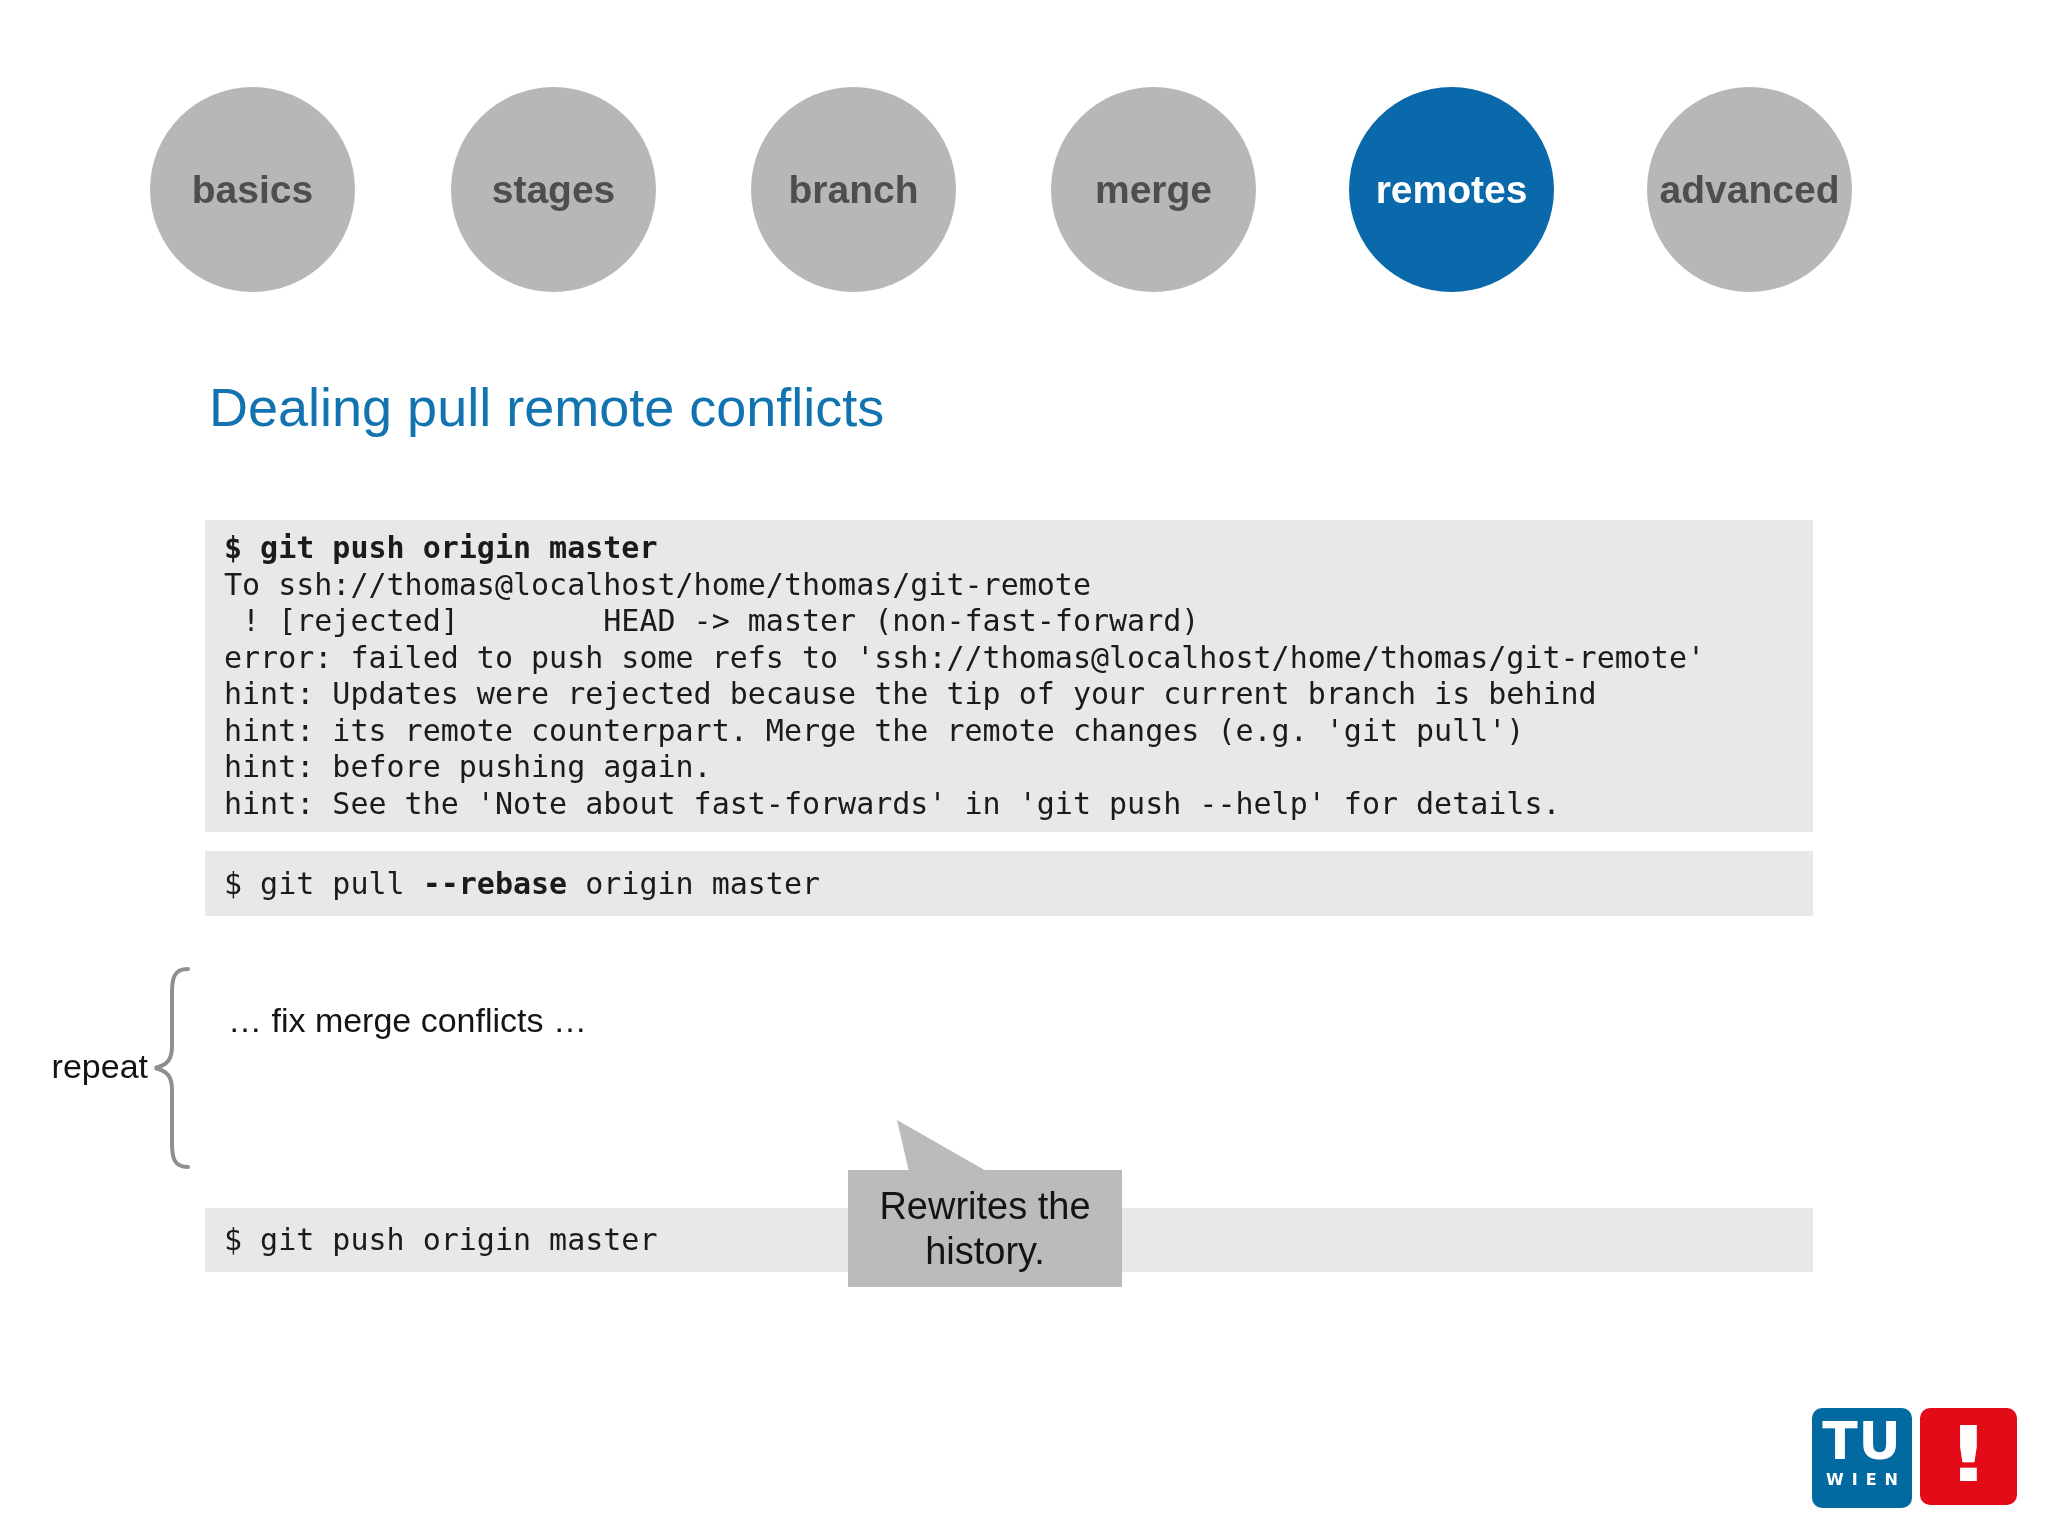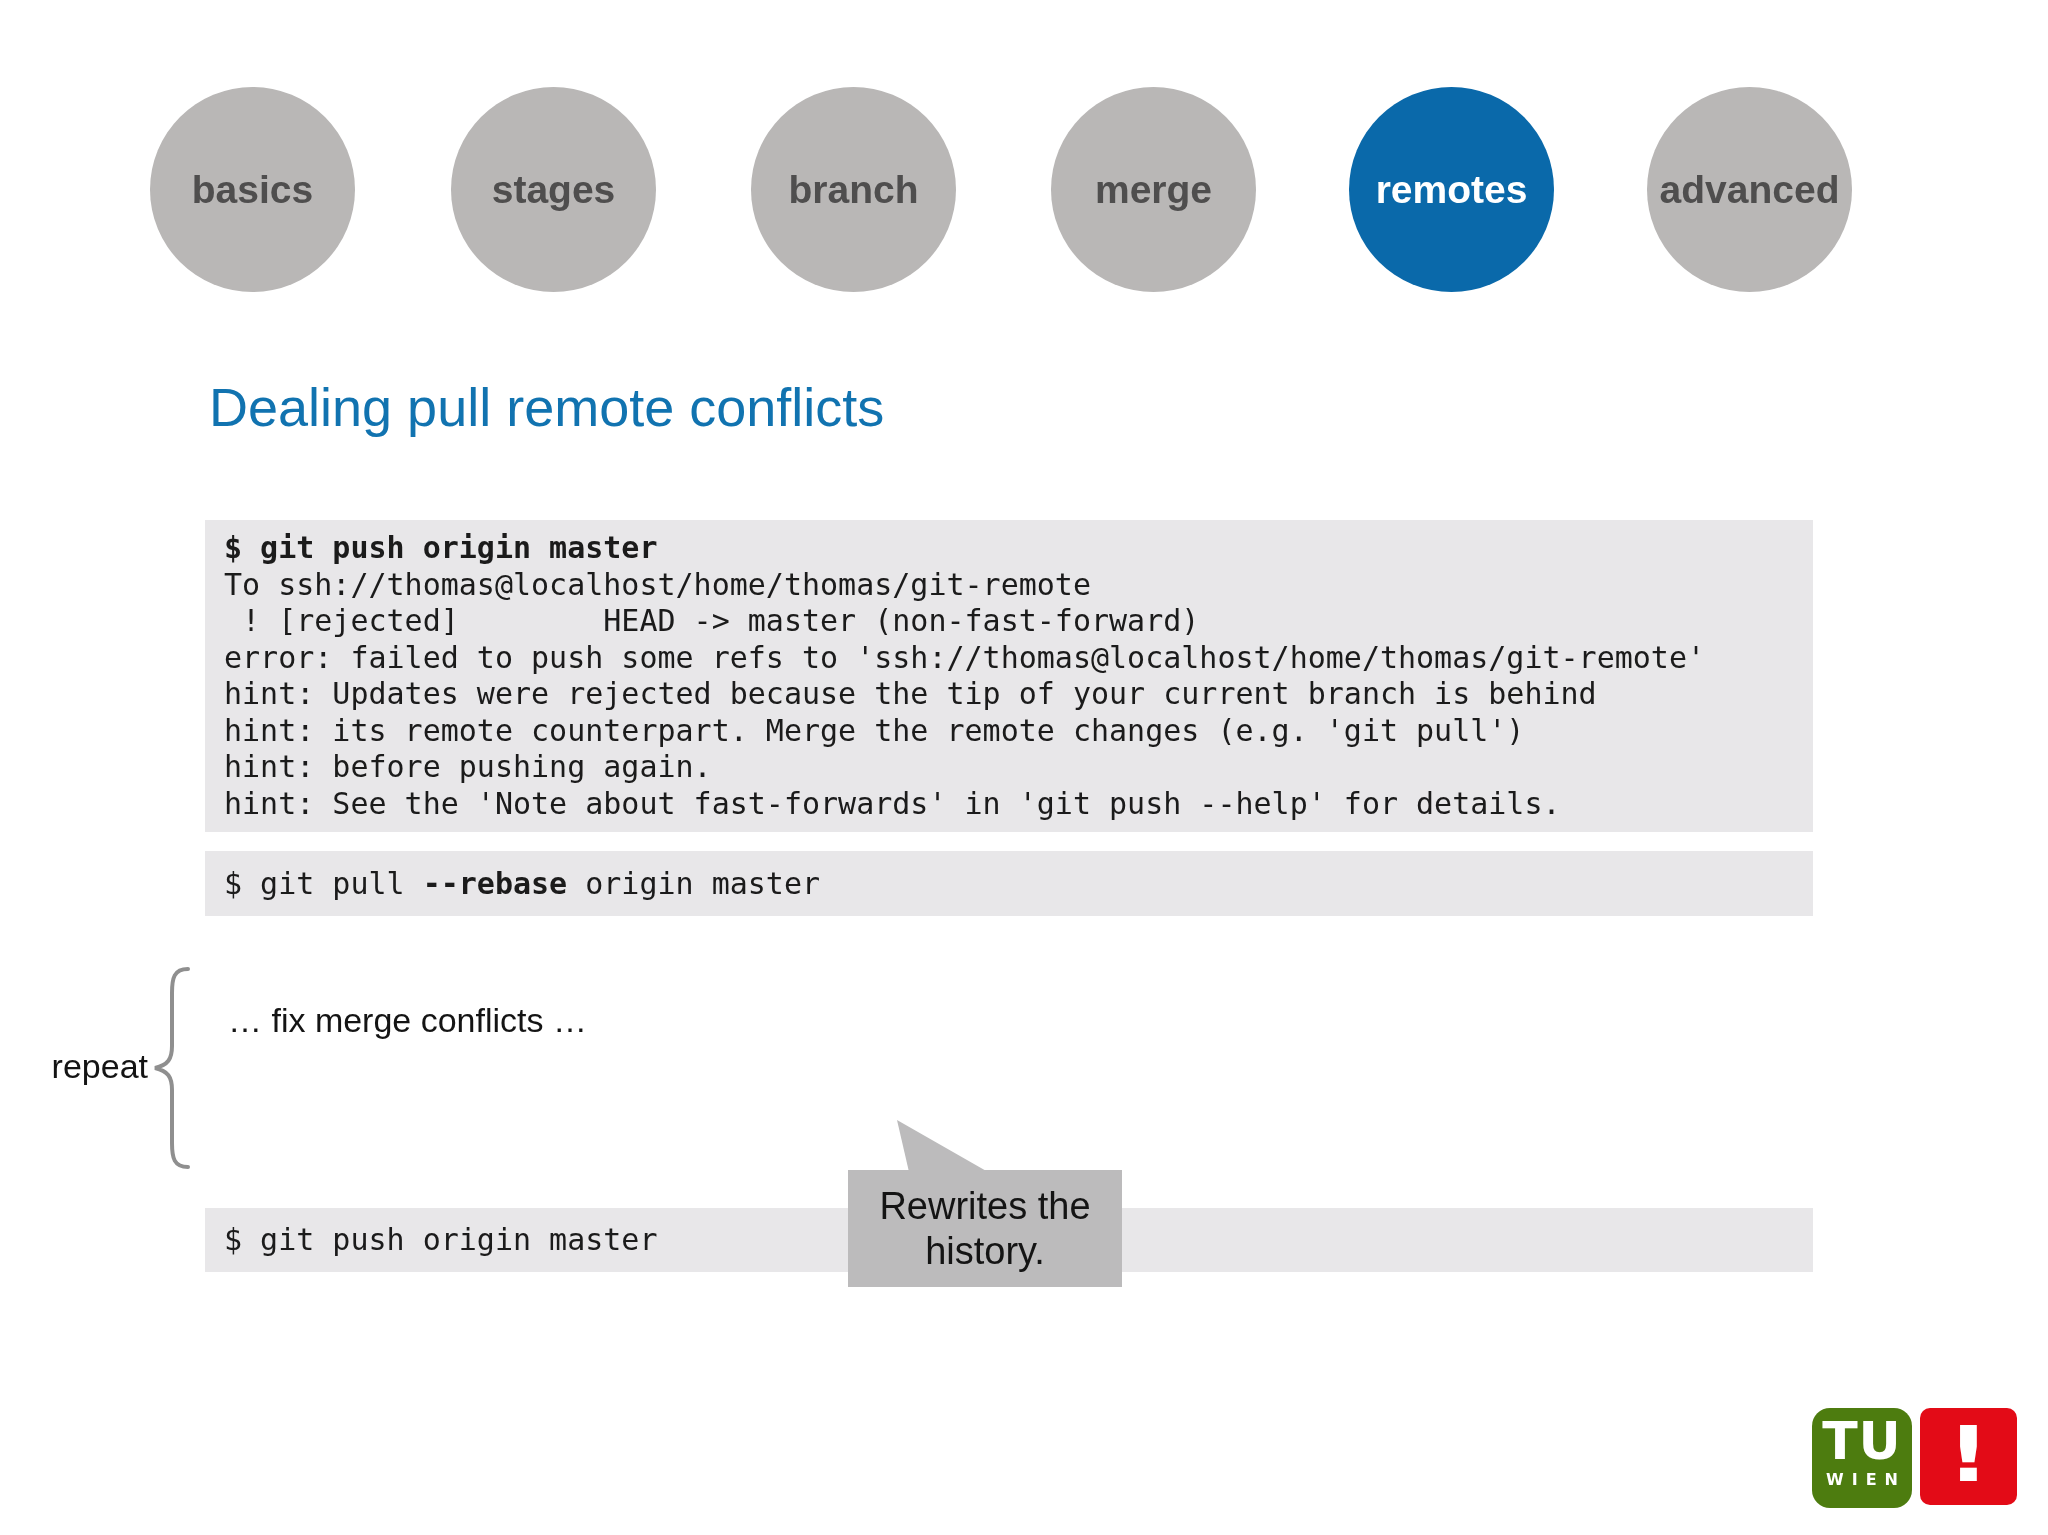--- a/index.html
+++ b/index.html
@@ -61,21 +61,21 @@
     position:absolute; left:848px; top:1170px; width:274px; height:117px;
     background:#bcbbbc; z-index:5;
     display:flex; flex-direction:column; align-items:center; justify-content:center;
     font-size:38px; line-height:45px; color:#141414;
   }
   .callout-tail { position:absolute; left:888px; top:1120px; z-index:5; }
 
   
   .logo-tu {
     position:absolute; left:1812px; top:1408px; width:100px; height:100px;
-    background:#4d7c0f; border-radius:18px; color:#ffffff; text-align:center;
+    background:#0369a1; border-radius:10px; color:#ffffff; text-align:center;
     font-family:"DejaVu Sans","Liberation Sans",sans-serif;
   }
   .logo-tu .tu-letters {
     font-size:52px; font-weight:bold; line-height:58px; margin-top:4px;
     letter-spacing:1px;
   }
   .logo-tu .tu-wien {
     font-size:16px; font-weight:bold; letter-spacing:8px; margin-left:8px;
     line-height:20px;
   }

